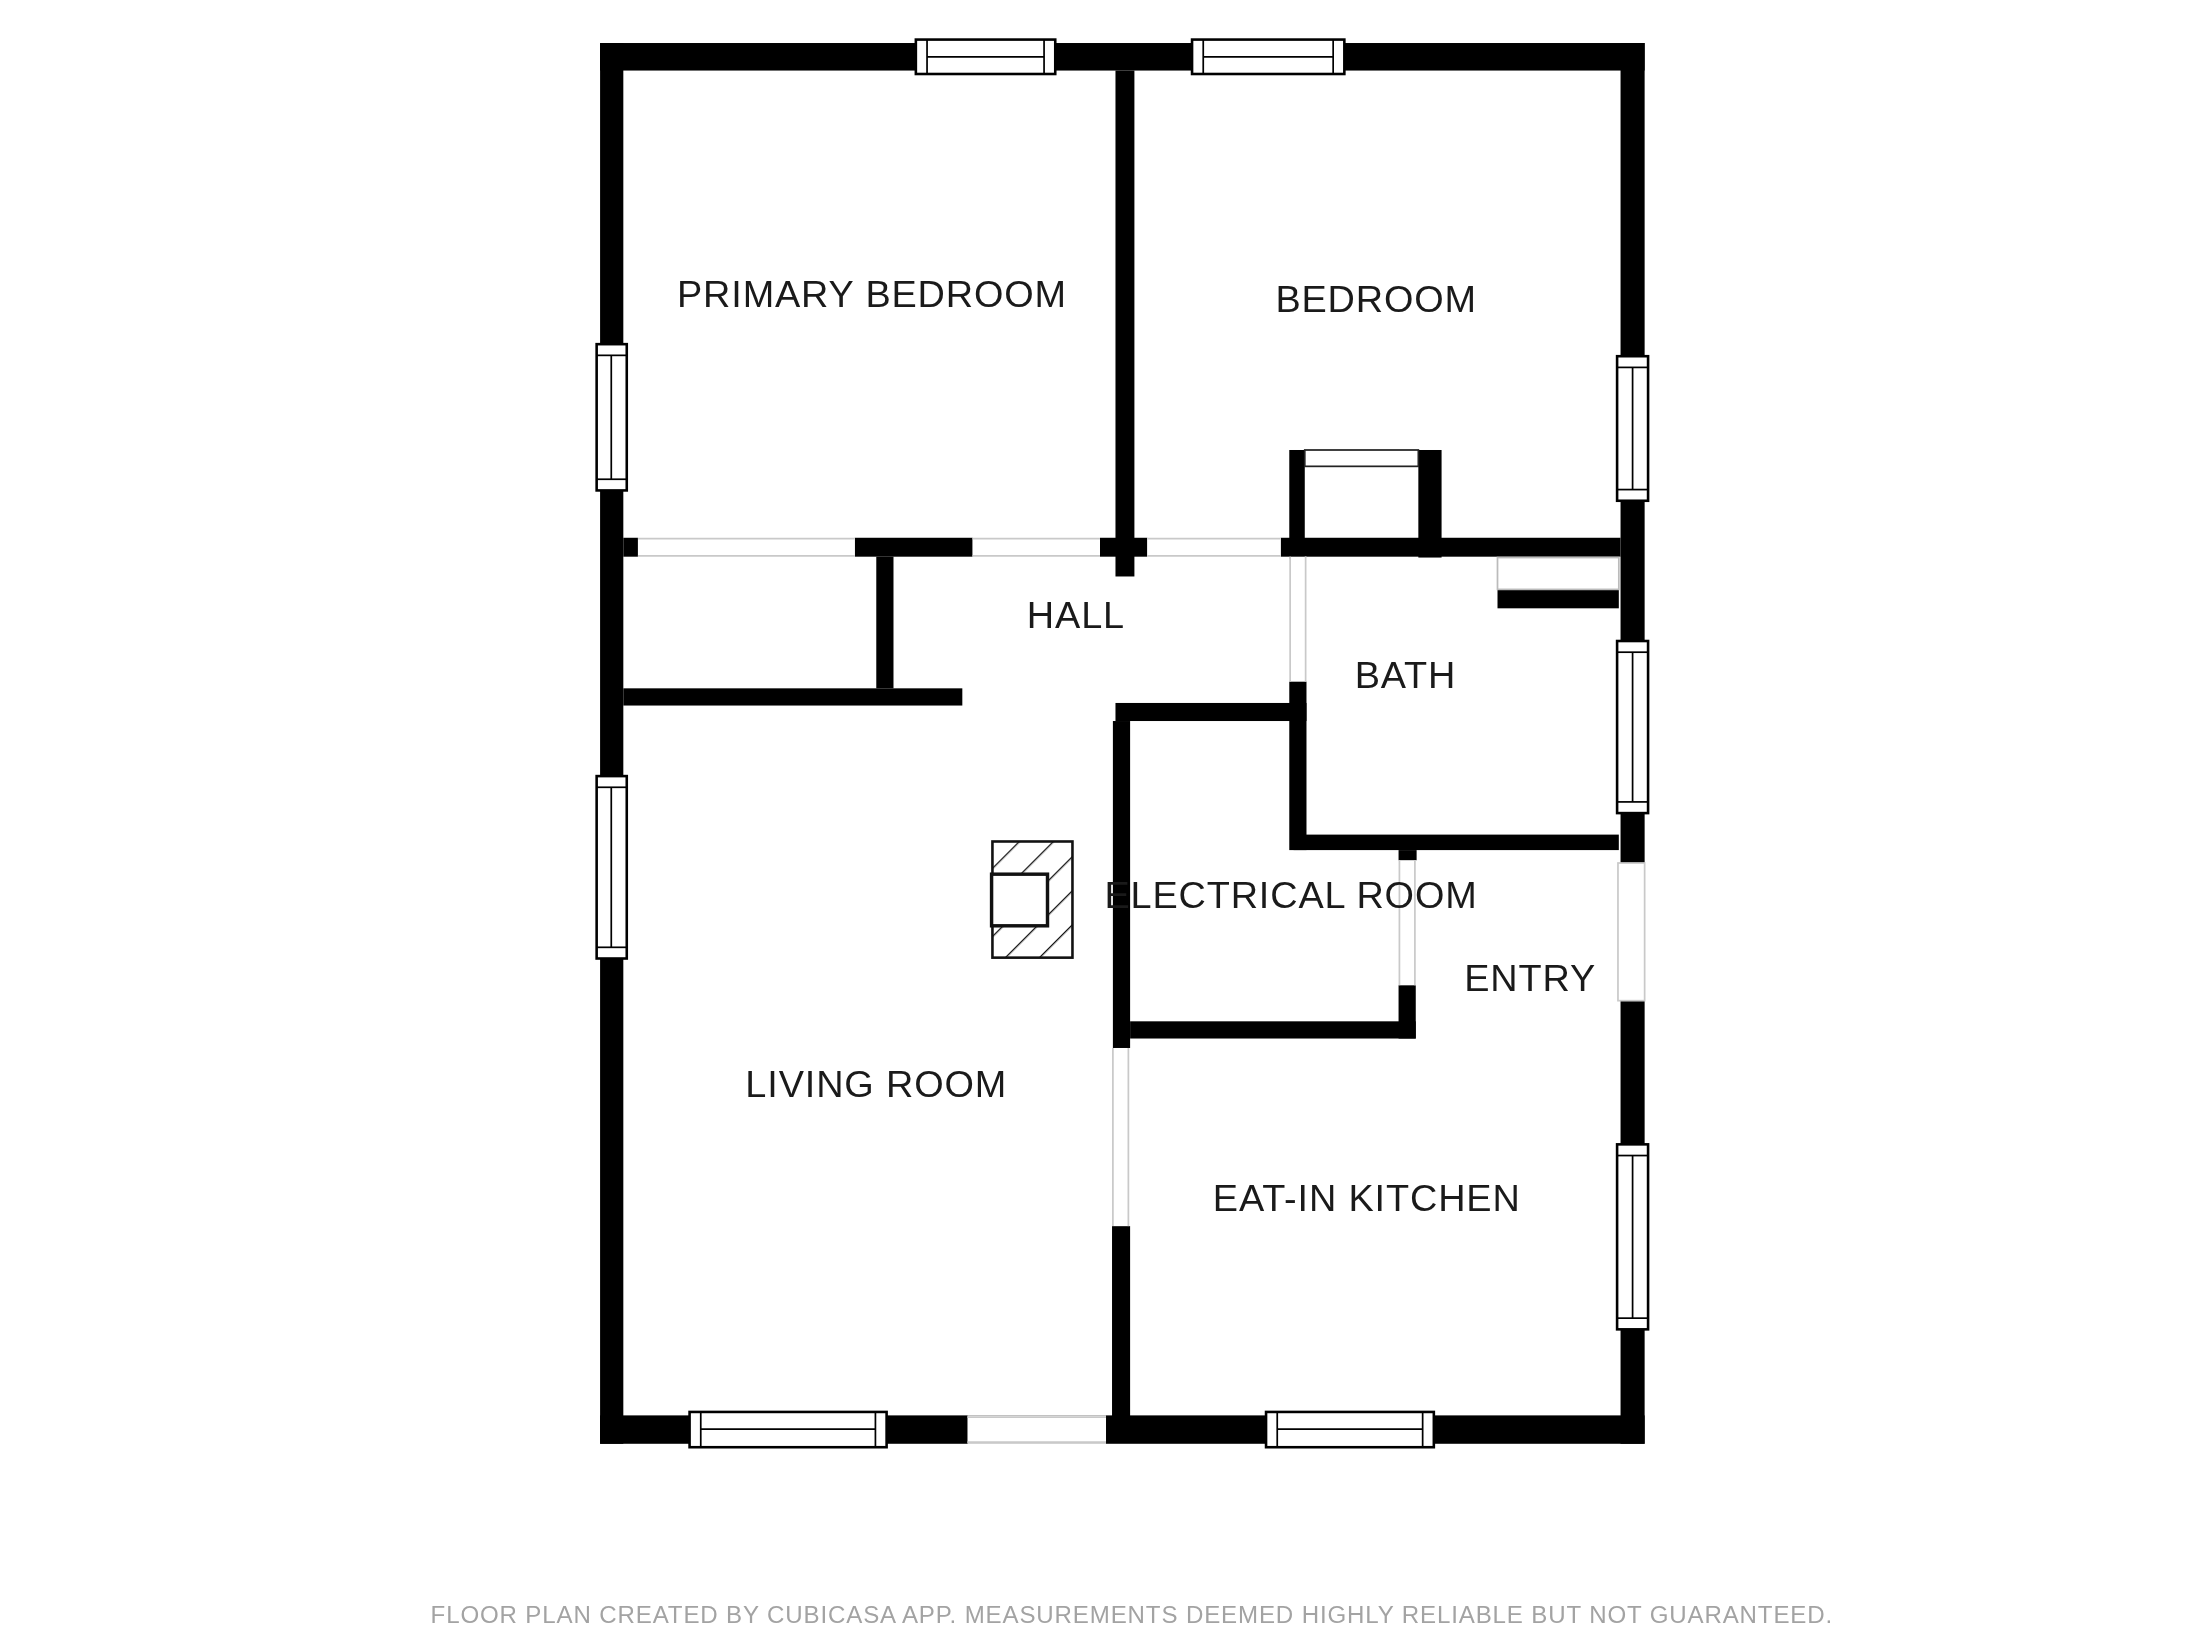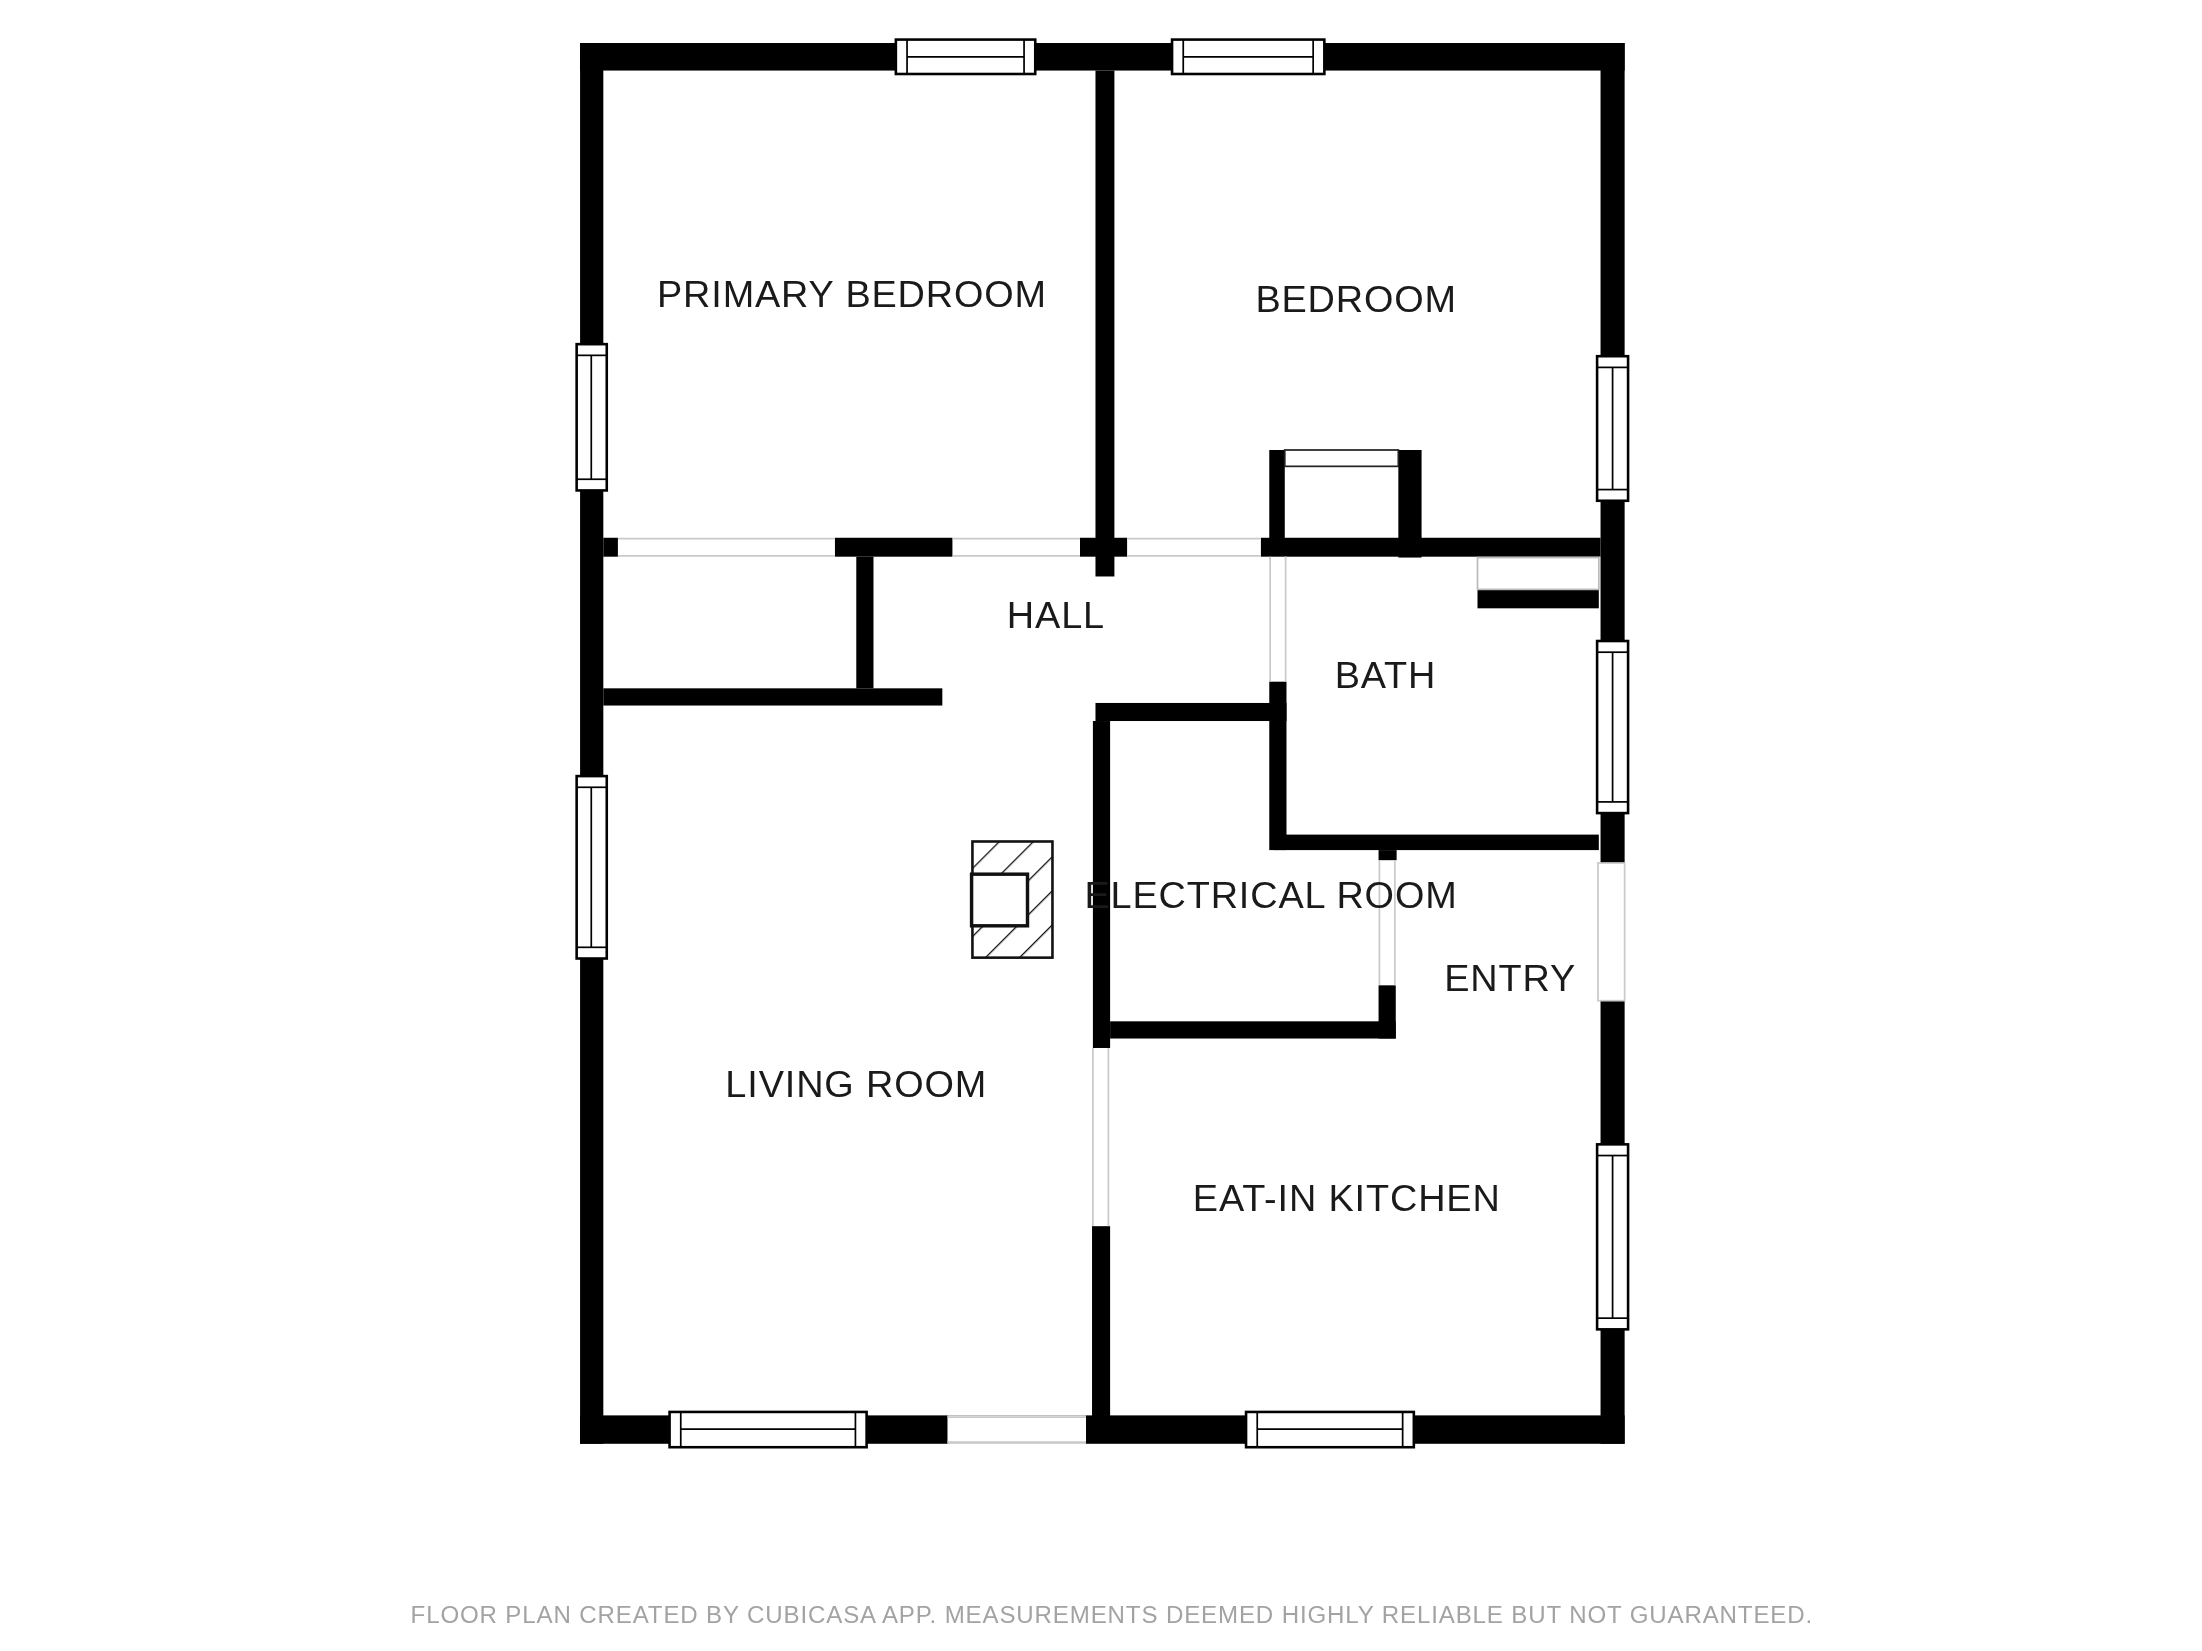--- a/index.html
+++ b/index.html
@@ -6,20 +6,21 @@
     margin: 0;
     padding: 0;
     background: #ffffff;
   }
   #stage {
     position: relative;
     width: 2092px;
     height: 1652px;
     background: #ffffff;
     font-family: "Liberation Sans", sans-serif;
+    margin-left: 20px;
   }
   svg { display: block; }
   text.room-label {
     font-family: "Liberation Sans", sans-serif;
     font-size: 44px;
     fill: #1a1a1a;
     letter-spacing: 1px;
   }
   text.footer-label {
     font-family: "Liberation Sans", sans-serif;

